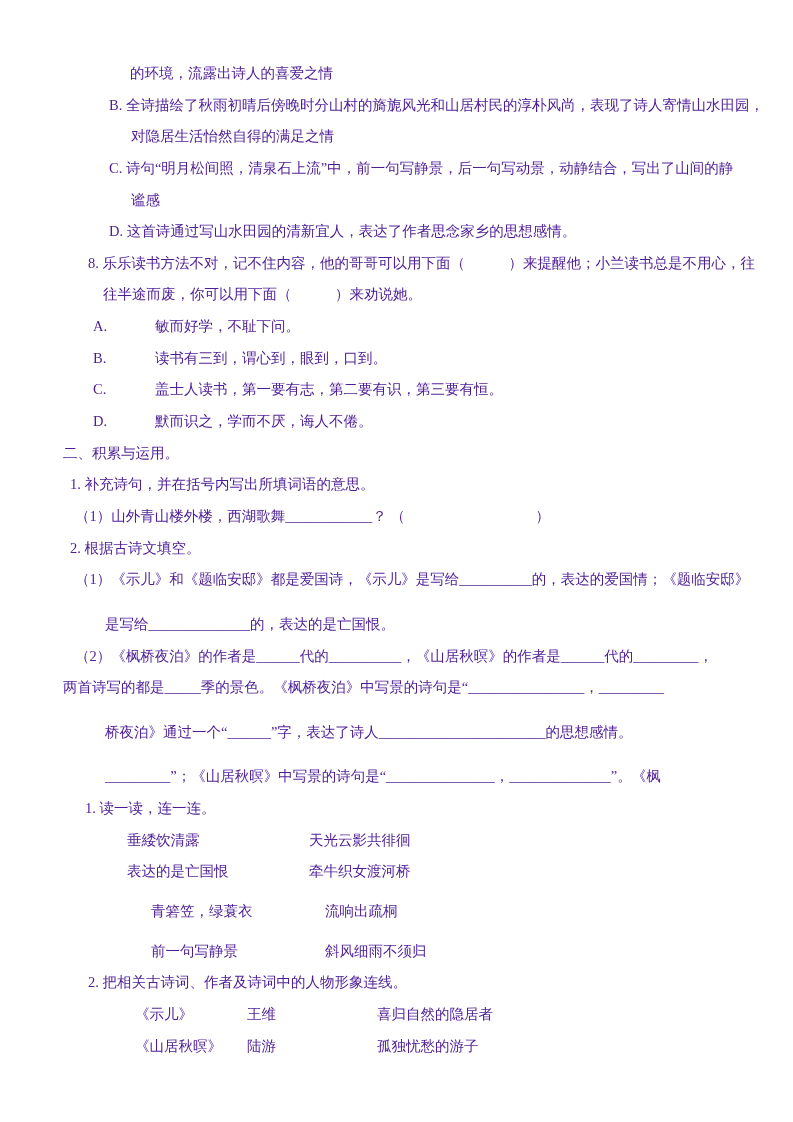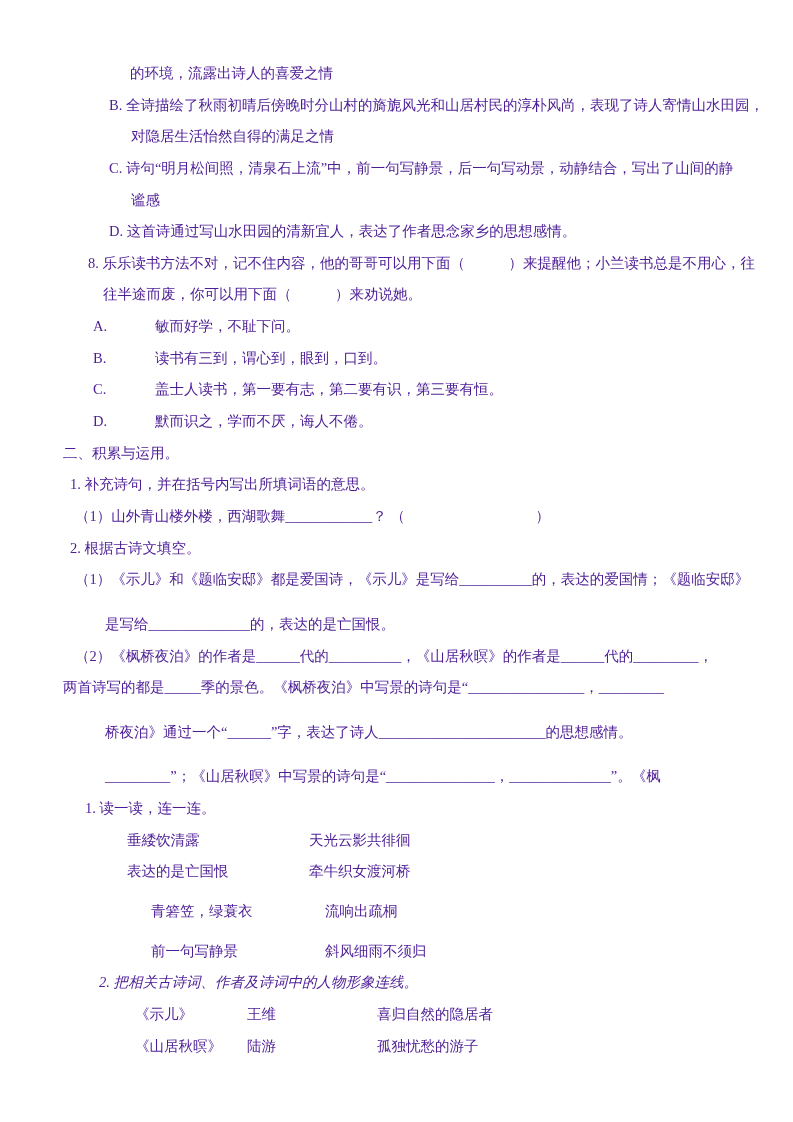--- a/index.html
+++ b/index.html
@@ -20,21 +20,21 @@
   .ind-optc{margin-left:68px;}    
   .ind-q{margin-left:25px;}       
   .ind-qc{margin-left:40px;}      
   .ind-abcd{margin-left:30px;}    
   .ind-sec{margin-left:0;}        
   .ind-sub{margin-left:7px;}      
   .ind-par{margin-left:12px;font-family:Liberation Serif, serif;}     
   .ind-parc{margin-left:42px;margin-top:13px;}    
   .ind-parc2{}   
   .ind-sub3{margin-left:22px;}    
-  .ind-q2s3{margin-left:36px;font-style:italic;}    
+  .ind-q2s3{margin-left:25px;}    
   .opt-letter{display:inline-block;width:62px;}
   .m1{margin-left:64px;}
   .m1 .mleft{display:inline-block;width:182px;}
   .m1b{margin-left:88px;margin-top:8px;}
   .m1b .mleft{display:inline-block;width:174px;}
   .m2{margin-left:72px;}
   .m2 .c1{display:inline-block;width:112px;}
   .m2 .c2{display:inline-block;width:130px;}
 </style>
 </head>

